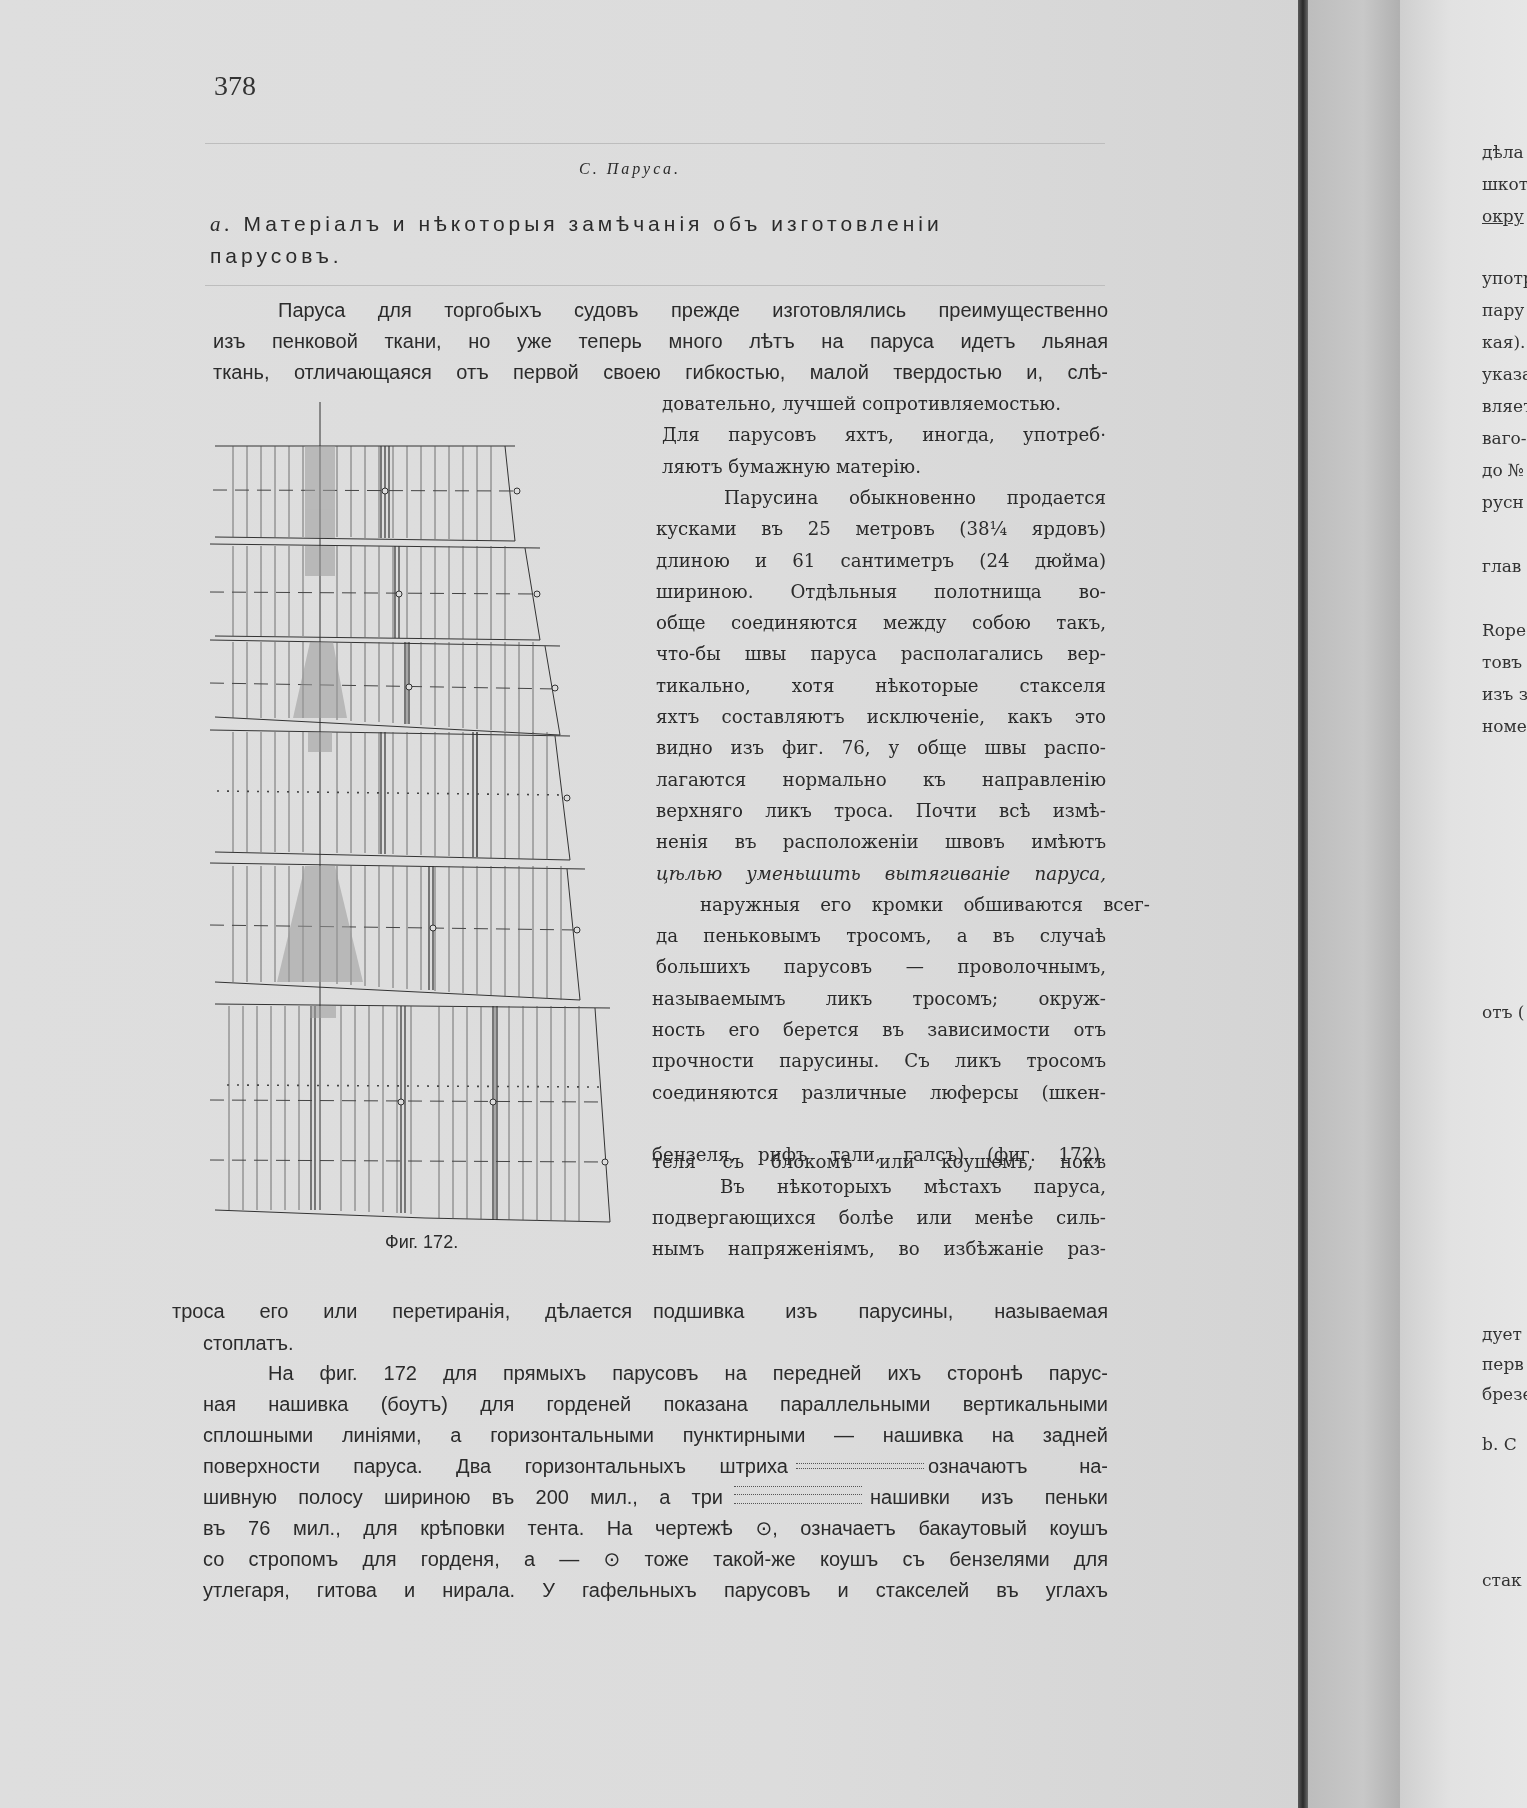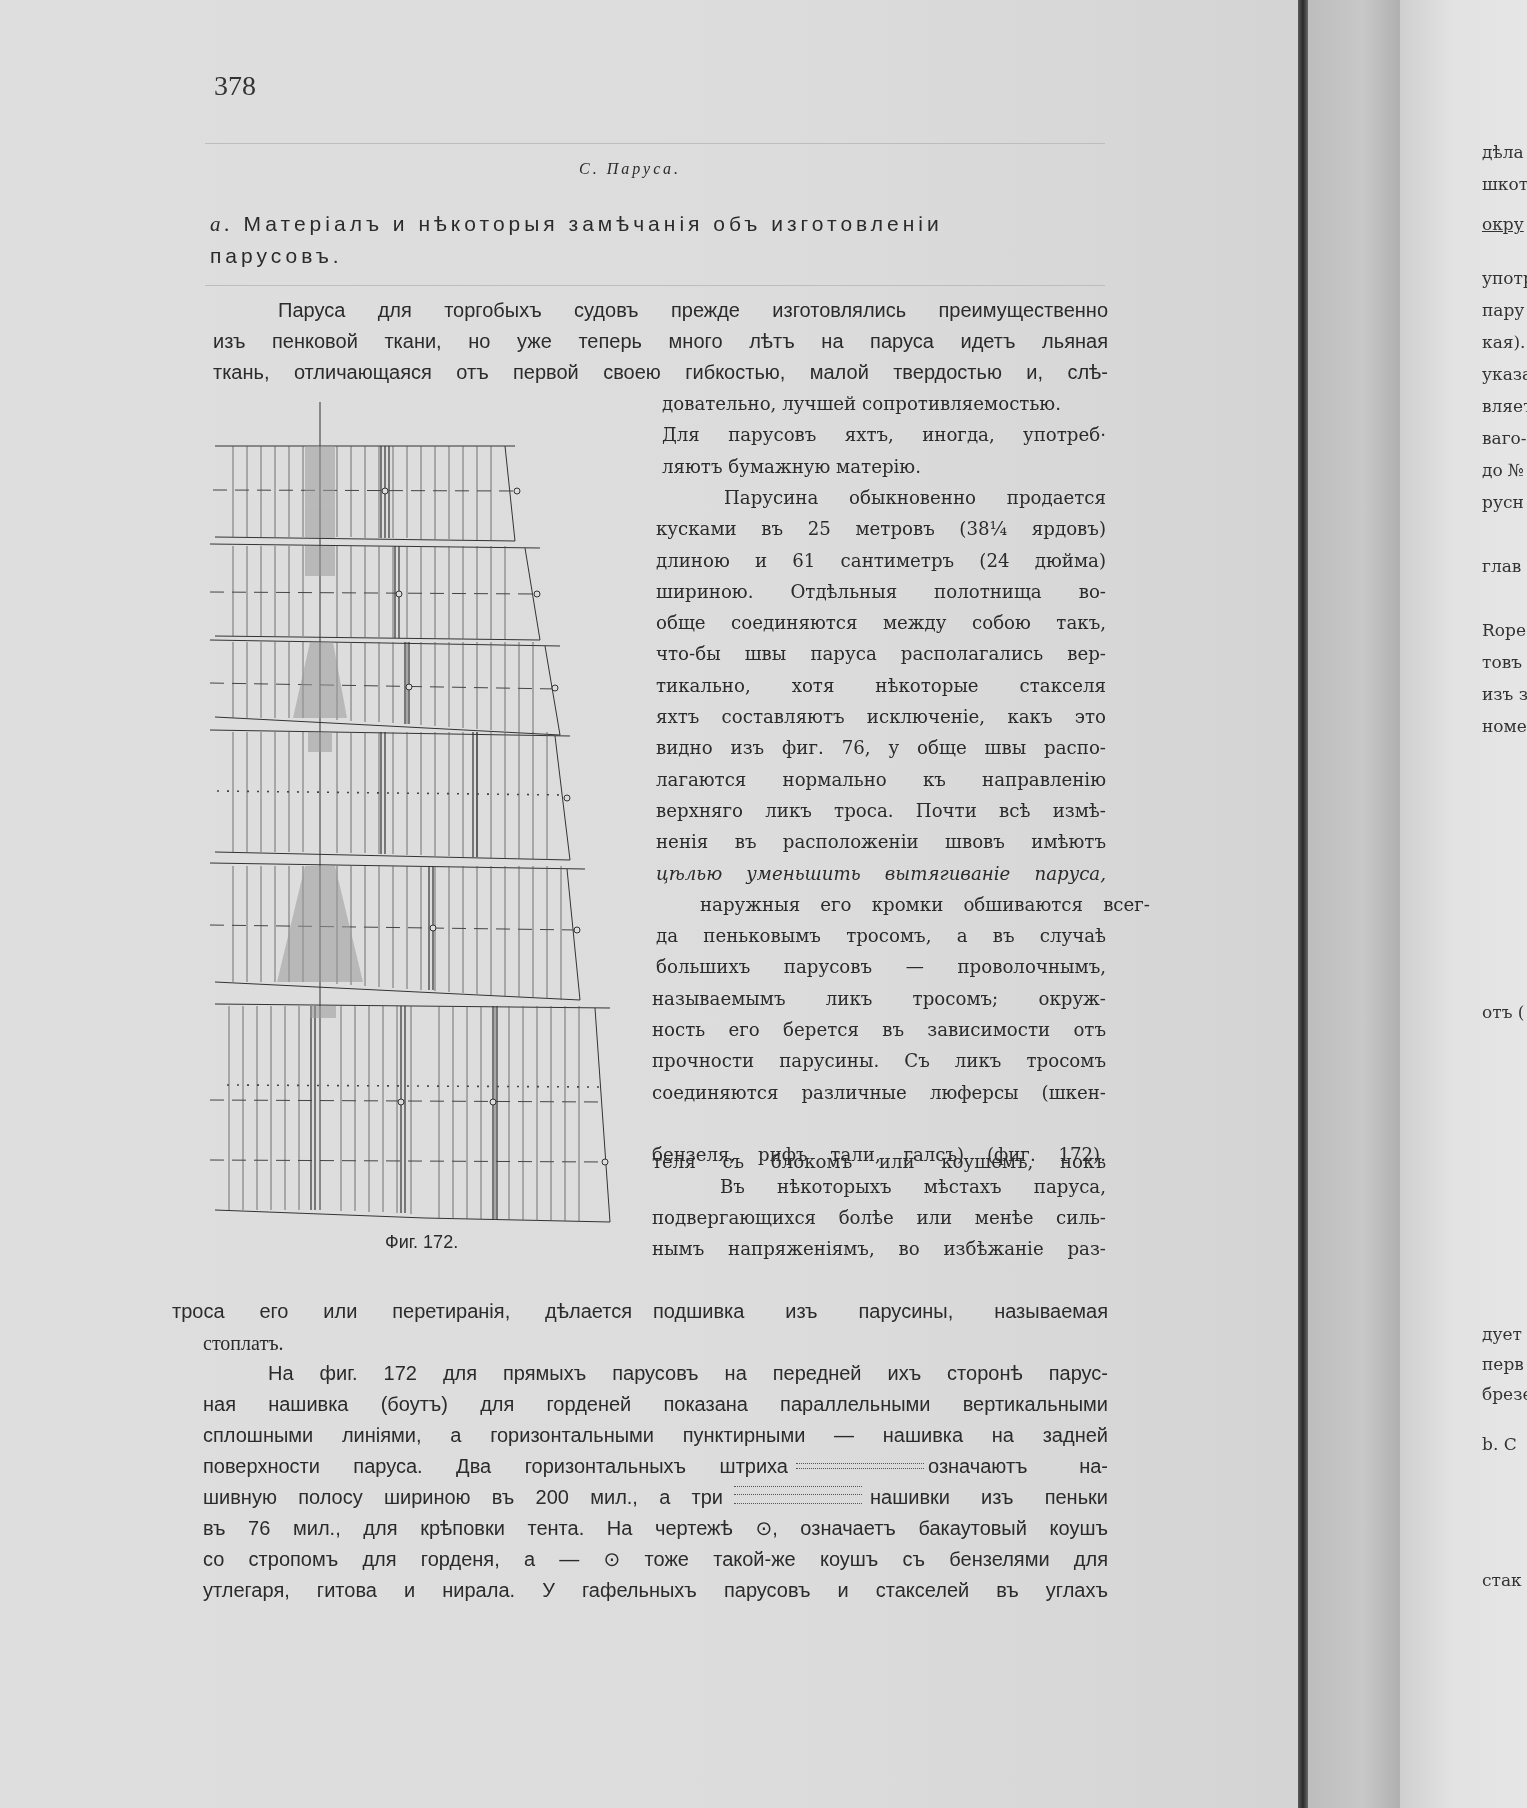--- a/index.html
+++ b/index.html
@@ -336,40 +336,40 @@
         <circle cx="288" cy="702" r="3"></circle>
       <circle cx="400" cy="762" r="3"></circle>
     </g>
   </svg>
 </div>
 <div class="fig-caption">Фиг. 172.</div>
 
 <div class="line narrow" style="left:172px; top:1296px; width:460px;">троса его или перетиранія, дѣлается</div>
 <div class="line narrow" style="left:653px; top:1296px; width:455px;">подшивка изъ парусины, называемая</div>
 
-<div class="line narrow" style="left:203px; top:1328px; text-align:center; text-align-last:left;font-family:Liberation Serif, serif;">стоплатъ.</div>
+<div class="line narrow" style="left:203px; top:1328px; text-align:center; text-align-last:left;">стоплатъ.</div>
 <div class="line narrow" style="left:268px; top:1358px; width:840px;">На фиг. 172 для прямыхъ парусовъ на передней ихъ сторонѣ парус-</div>
 <div class="line narrow" style="left:203px; top:1389px; width:905px;">ная нашивка (боутъ) для горденей показана параллельными вертикальными</div>
 <div class="line narrow" style="left:203px; top:1420px; width:905px;">сплошными линіями, а горизонтальными пунктирными — нашивка на задней</div>
 <div class="line narrow" style="left:203px; top:1451px; width:585px;">поверхности паруса. Два горизонтальныхъ штриха</div>
 <div style="position:absolute; left:796px; top:1463px; width:128px; border-top:1px dotted #555; height:4px; border-bottom:1px dotted #555;"></div>
 <div class="line narrow" style="left:928px; top:1451px; width:180px;">означаютъ на-</div>
 <div class="line narrow" style="left:203px; top:1482px; width:520px;">шивную полосу шириною въ 200 мил., а три</div>
 <div style="position:absolute; left:734px; top:1486px; width:128px; border-top:1px dotted #555; height:16px; border-bottom:1px dotted #555;">
   <div style="margin-top:7px; border-top:1px dotted #555;"></div>
 </div>
 <div class="line narrow" style="left:870px; top:1482px; width:238px;">нашивки изъ пеньки</div>
 <div class="line narrow" style="left:203px; top:1513px; width:905px;">въ 76 мил., для крѣповки тента. На чертежѣ ⊙, означаетъ бакаутовый коушъ</div>
 <div class="line narrow" style="left:203px; top:1544px; width:905px;">со стропомъ для горденя, а — ⊙ тоже такой-же коушъ съ бензелями для</div>
 <div class="line narrow" style="left:203px; top:1575px; width:905px;">утлегаря, гитова и нирала. У гафельныхъ парусовъ и стакселей въ углахъ</div>
 
 <div id="right-frags">
     <div class="right-line" style="top: 142px;">дѣла</div>
     <div class="right-line" style="top: 174px;">шкот</div>
-    <div class="right-line" style="top: 214px; text-decoration: underline;">окру</div>
+    <div class="right-line" style="top: 206px; text-decoration: underline;">окру</div>
     <div class="right-line" style="top: 268px;">употр</div>
     <div class="right-line" style="top: 300px;">пару</div>
     <div class="right-line" style="top: 332px;">кая).</div>
     <div class="right-line" style="top: 364px;">указа</div>
     <div class="right-line" style="top: 396px;">вляет</div>
     <div class="right-line" style="top: 428px;">ваго-</div>
     <div class="right-line" style="top: 460px;">до №</div>
     <div class="right-line" style="top: 492px;">русн</div>
     <div class="right-line" style="top: 556px;">глав</div>
     <div class="right-line" style="top: 620px;">Rope</div>

